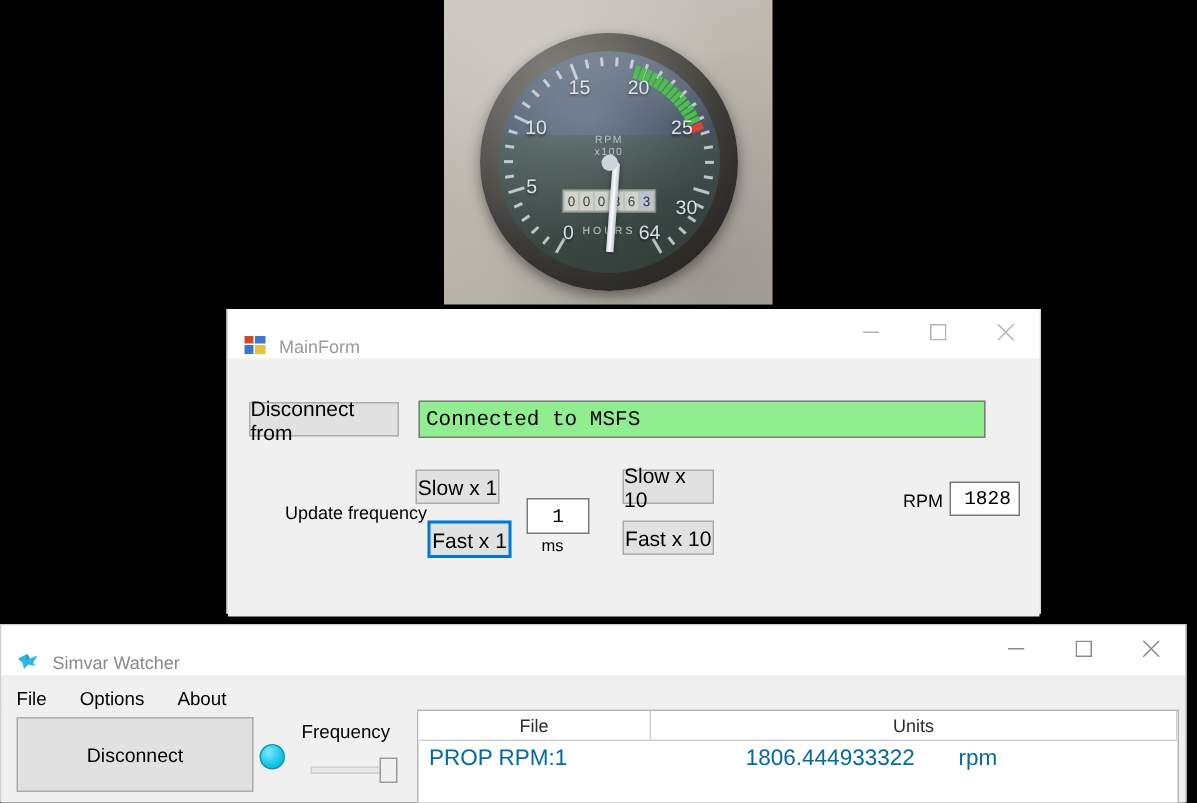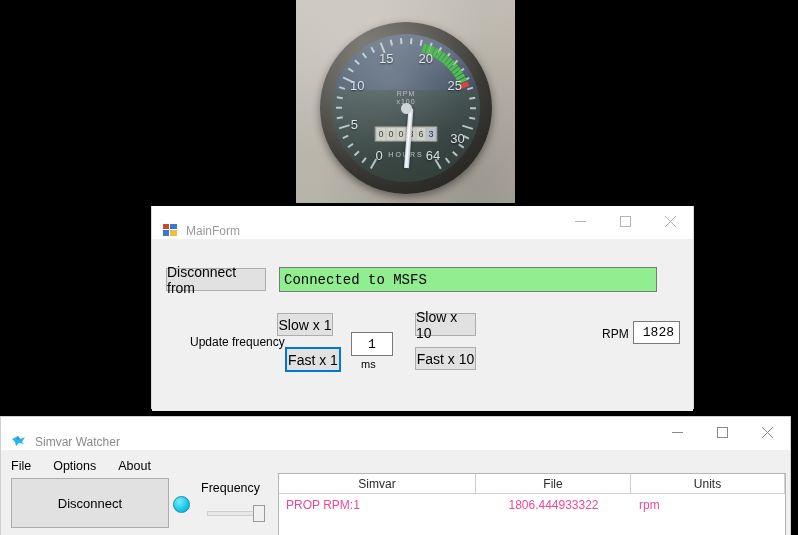--- a/index.html
+++ b/index.html
@@ -141,21 +141,21 @@
   .slider .track{ position:absolute; left:0; top:6px; width:58px; height:5px;
                   background:#e8e8e8; border:1px solid #cfcfcf; }
   .slider .thumb{ position:absolute; left:46px; top:0; width:12px; height:17px;
                   background:#f0f0f0; border:1px solid #9a9a9a; }
   .grid{ position:absolute; left:277px; top:0; width:508px; height:64px;
          background:#fff; border:1px solid #b5b5b5; }
   .grid-head{ display:flex; height:20px; background:#fff; border-bottom:1px solid #d0d0d0; }
   .grid-head div{ font-size:12px; color:#2b2b2b; display:flex; align-items:center;
                   justify-content:center; border-right:1px solid #d0d0d0; }
   .grid-row{ display:flex; height:22px; align-items:center; }
-  .grid-row div{ font-size:12px; color:#ec4899; display:flex; align-items:center; }
+  .grid-row div{ font-size:15px; color:#0369a1; display:flex; align-items:center; }
   .c1{ width:197px; } .c2{ width:155px; } .c3{ flex:1; }
   .grid-row .c1{ padding-left:7px; }
   .grid-row .c2{ justify-content:center; }
   .grid-row .c3{ padding-left:8px; }
 </style>
 </head>
 <body>
 
 <div id="root">
 
@@ -436,21 +436,20 @@
       <div class="btn" id="btn-disconnect">Disconnect</div>
       <div class="led"></div>
       <div id="lbl-freq">Frequency</div>
       <div class="slider">
         <div class="track"></div>
         <div class="thumb"></div>
       </div>
 
       <div class="grid">
         <div class="grid-head">
-          <div class="c1">Simvar</div>
           <div class="c2">File</div>
           <div class="c3">Units</div>
         </div>
         <div class="grid-row">
           <div class="c1">PROP RPM:1</div>
           <div class="c2">1806.444933322</div>
           <div class="c3">rpm</div>
         </div>
       </div>
     </div>

